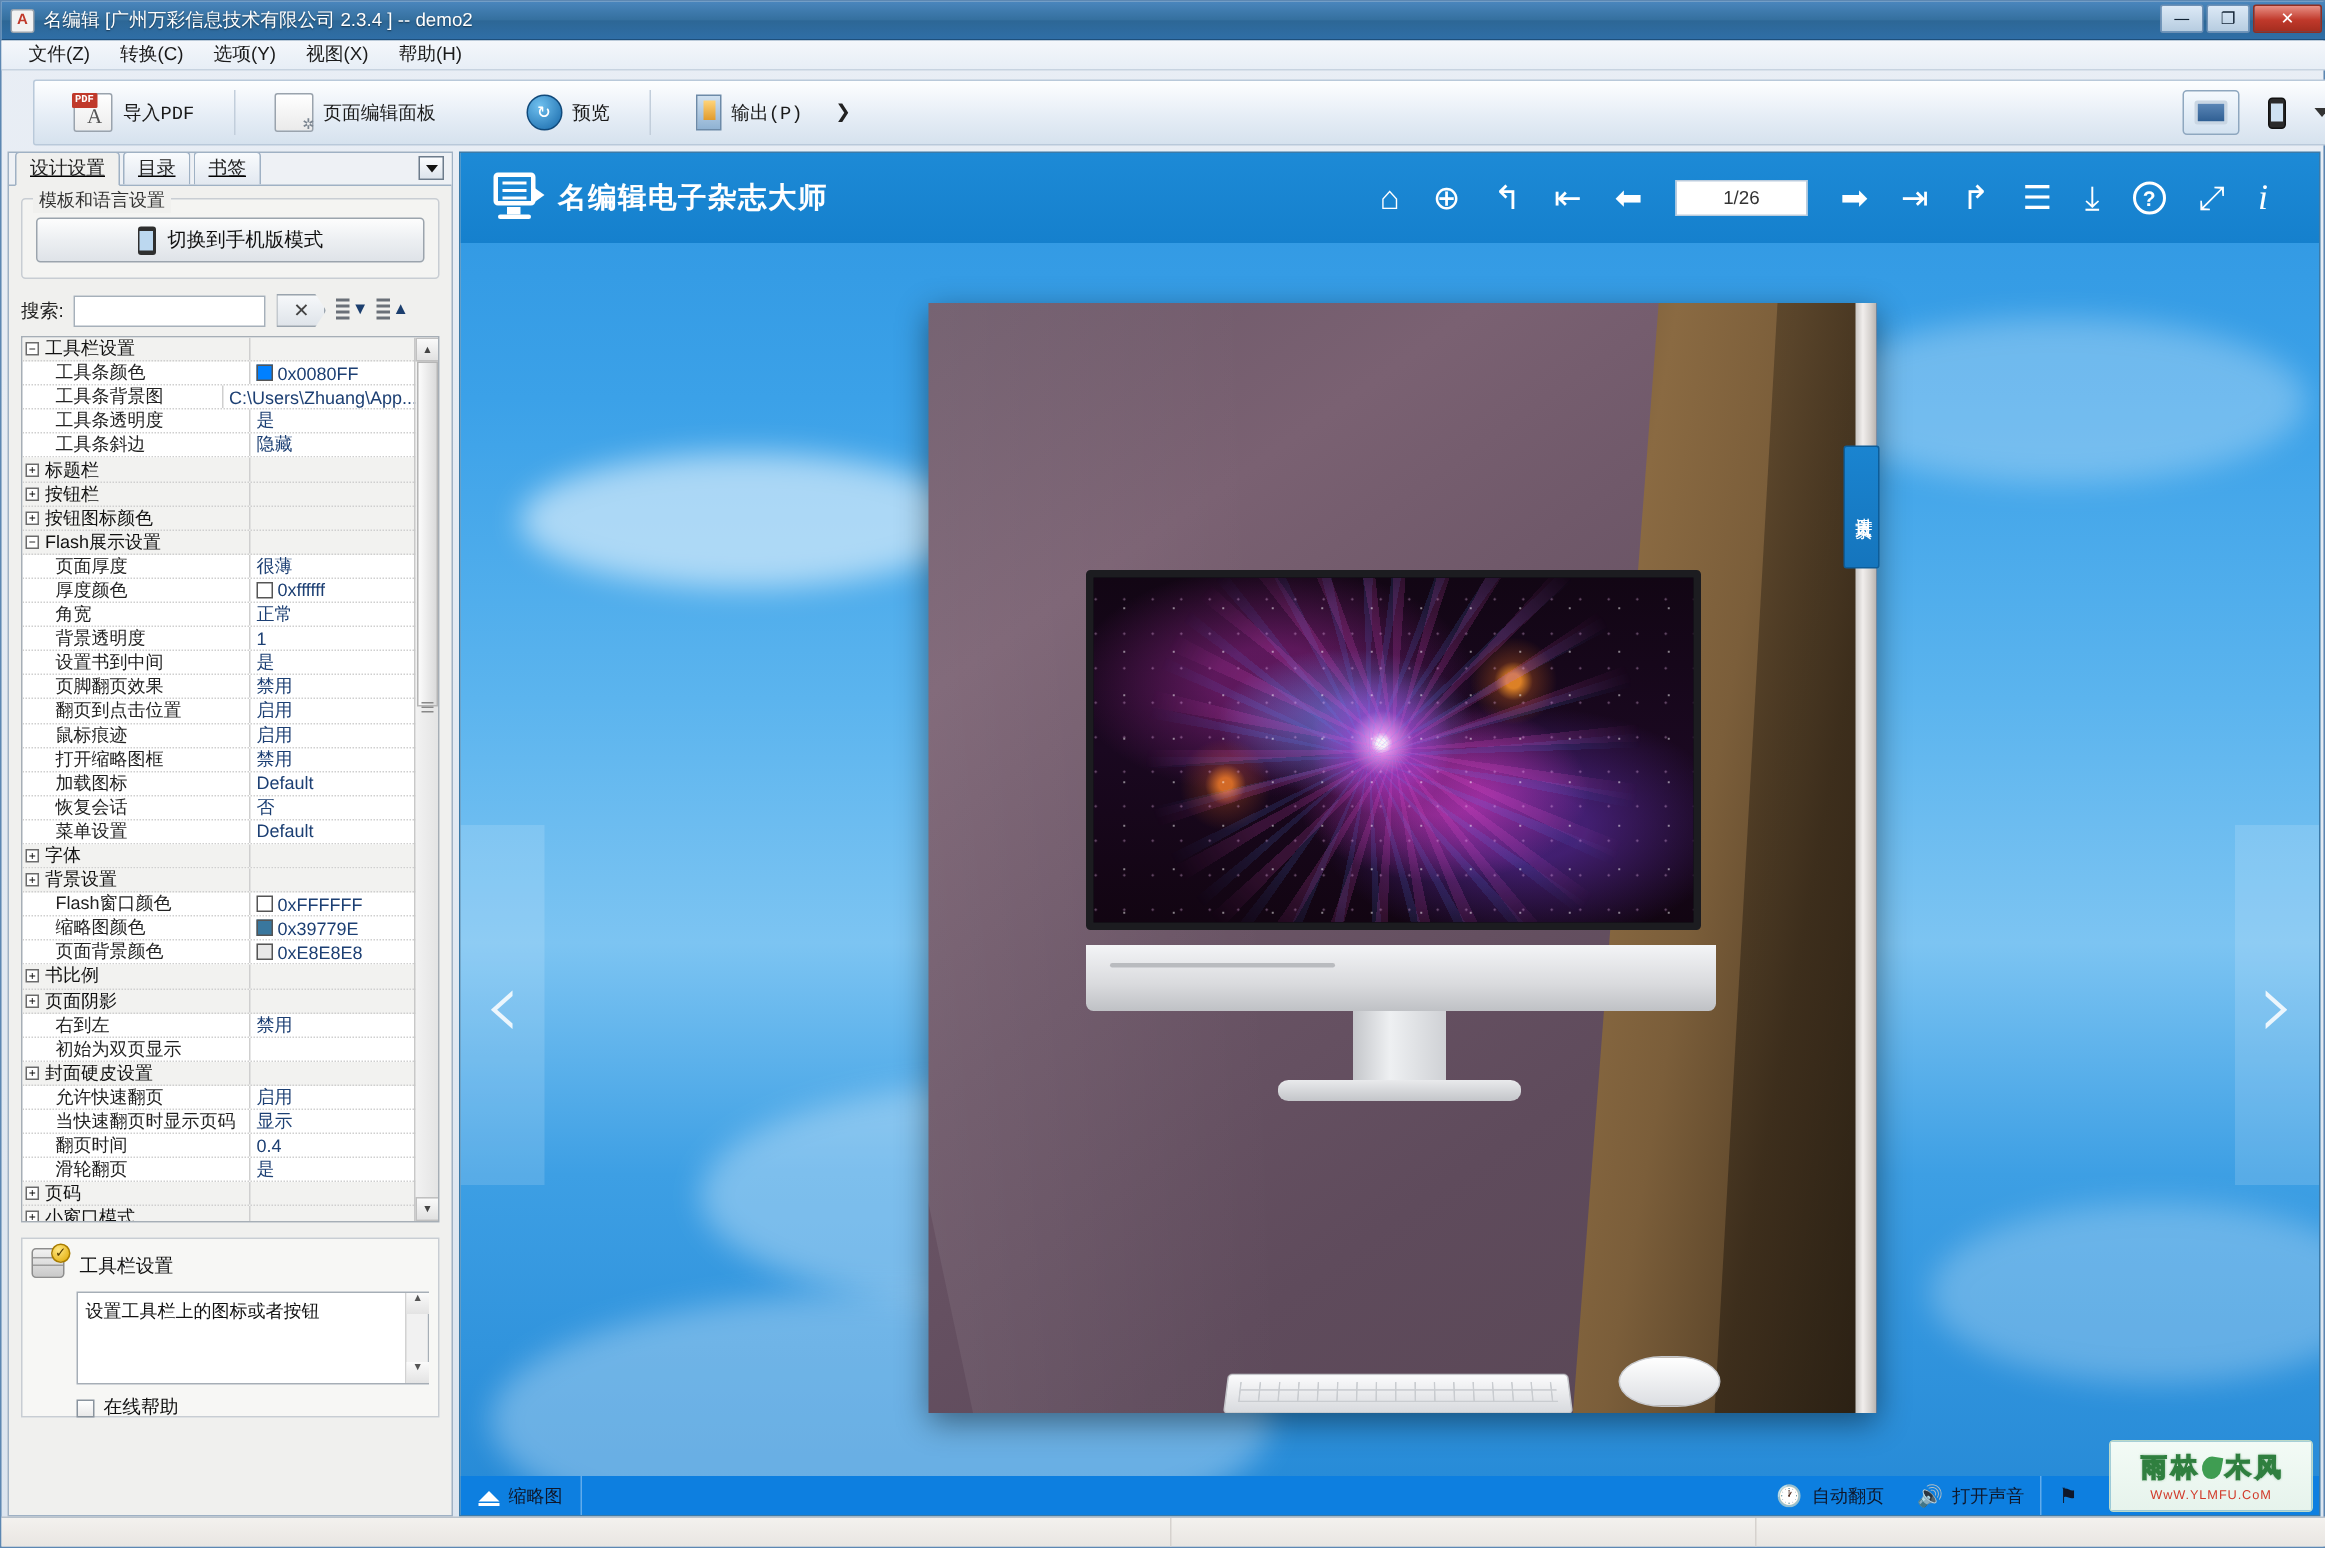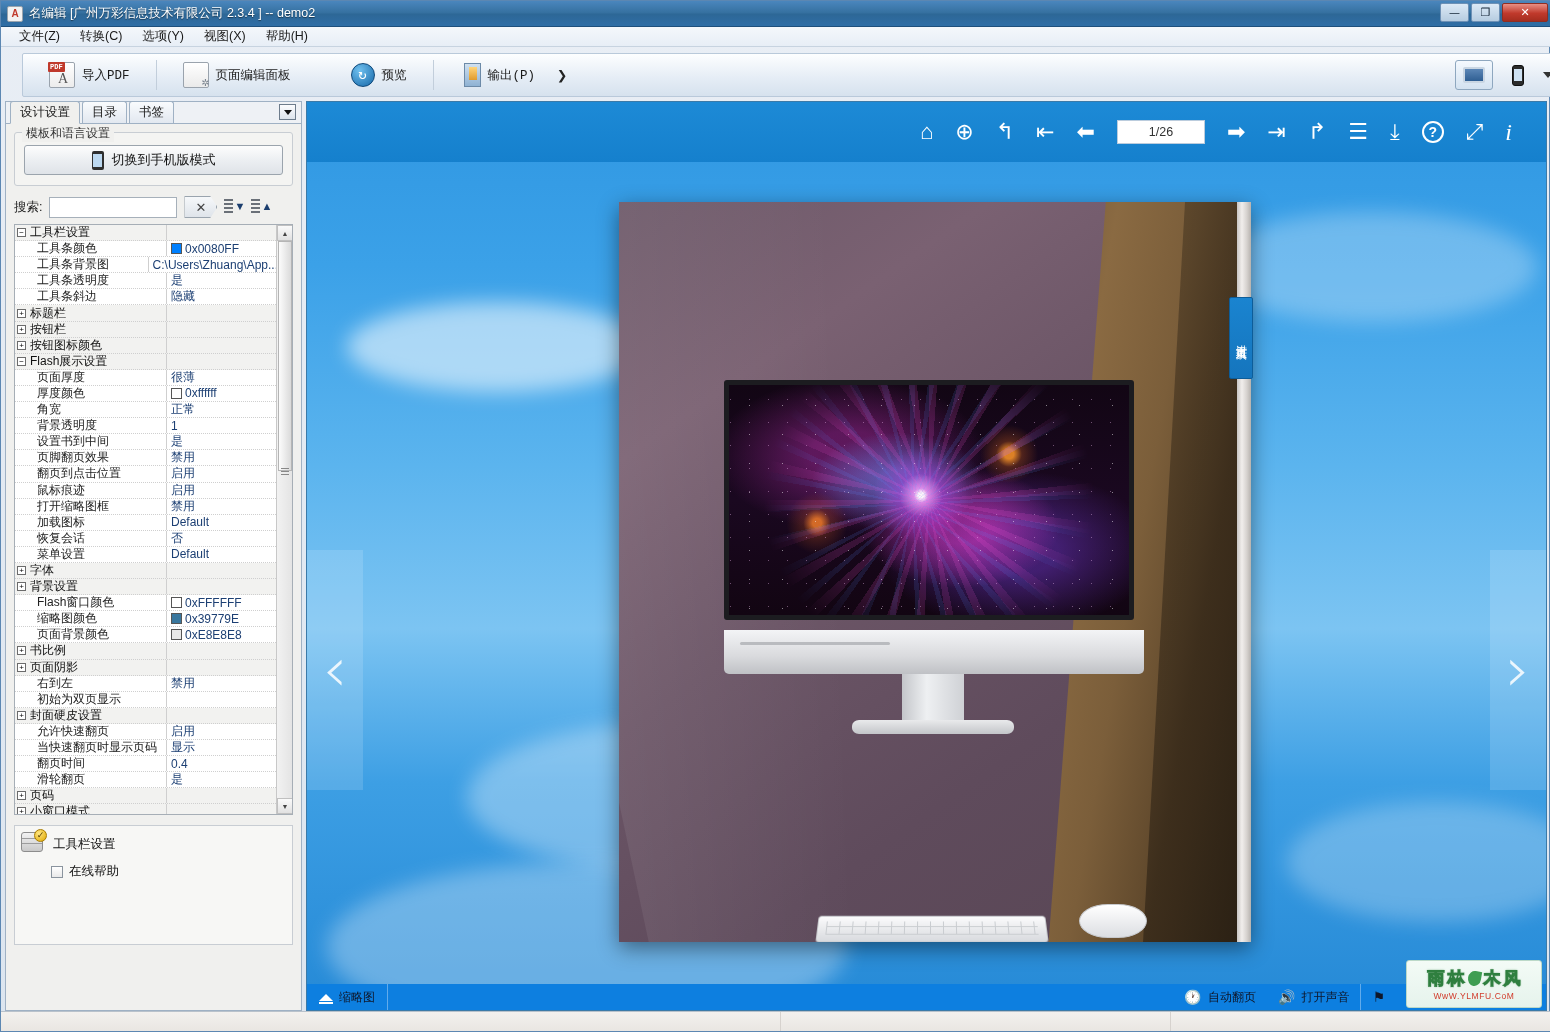--- a/index.html
+++ b/index.html
@@ -93,21 +93,21 @@
   .phone { width:12px;height:21px;background:#2b2b2b;border:1px solid #111;border-radius:3px; position:relative;}
   .phone:after{content:"";position:absolute;left:1px;top:3px;right:1px;bottom:4px;background:#cfe2f3;}
   .caret-down { width:0;height:0;border-left:5px solid transparent;border-right:5px solid transparent;border-top:6px solid #333; }
 
   
   .leftpanel {
     position: absolute; left: 4px; top: 100px; width: 297px; height: 910px;
     background: #f0f0ee; border: 1px solid #9fb1c4;
   }
   .tabs { display:flex; align-items:flex-end; height:22px; padding-left:4px; padding-top:3px;
-          border-bottom:1px solid #9fb1c4; background:#eef1f5; position:relative;}
+          border-bottom:1px solid #9fb1c4; background:#eef1f5; position:relative;text-decoration:underline;}
   .tab { font-size:12.5px; padding:2px 9px 2px 9px; border:1px solid #9fb1c4; border-bottom:none;
          background: linear-gradient(#f9fbfd,#e2e8f0); margin-right:2px; border-radius:3px 3px 0 0; color:#222;}
   .tab.active { background:#f0f0ee; border-bottom:1px solid #f0f0ee; position:relative; top:1px; font-weight:normal;}
   .tab-drop { position:absolute; right:5px; top:2px; width:17px; height:16px;
               border:1px solid #6d7c8c; background:linear-gradient(#fbfcfe,#dde4ec);
               display:flex;align-items:center;justify-content:center; }
   .tab-drop i { width:0;height:0;border-left:4px solid transparent;border-right:4px solid transparent;border-top:5px solid #111; }
 
   .group {
     margin: 8px 8px 0 8px; border:1px solid #c8cdd3; border-radius:3px; padding: 12px 9px 10px 9px;
@@ -720,35 +720,51 @@
     </div>
 
     <div class="helppanel">
       <div class="help-head">
         <div class="help-ico">
           <div class="db"></div>
             <div class="chk-badge">✓</div>
         </div>
         <div class="help-title">工具栏设置</div>
       </div>
+      <div class="help-box">
+        <span>设置工具栏上的图标或者按钮</span>
+        <div class="help-sb">
+          <span class="t">▲</span>
+          <span class="b">▼</span>
+        </div>
+      </div>
       <div class="help-chk">
         <span class="cbox"></span>
         <span>在线帮助</span>
       </div>
     </div>
   </div>
 
   <div class="viewer">
     <div class="cloud" style="left:40px;top:200px;width:300px;height:90px;"></div>
     <div class="cloud" style="left:160px;top:620px;width:420px;height:150px;opacity:.6;"></div>
     <div class="cloud" style="left:900px;top:110px;width:330px;height:110px;opacity:.5;"></div>
     <div class="cloud" style="left:20px;top:760px;width:520px;height:170px;opacity:.55;"></div>
     <div class="cloud" style="left:980px;top:700px;width:300px;height:120px;opacity:.45;"></div>
 
     <div class="vtoolbar">
+      <div class="brand">
+        <div class="brand-ico">
+          <div class="scr"></div>
+            <div class="stand"></div>
+            <div class="base"></div>
+            <div class="tri"></div>
+        </div>
+        <div class="brand-text">名编辑电子杂志大师</div>
+      </div>
       <div class="vicons">
         <div class="vi">⌂</div>
         <div class="vi">⊕</div>
         <div class="vi">↰</div>
         <div class="vi">⇤</div>
         <div class="vi">⬅</div>
         <div class="pagebox">1/26</div>
         <div class="vi">➡</div>
         <div class="vi">⇥</div>
         <div class="vi">↱</div>

